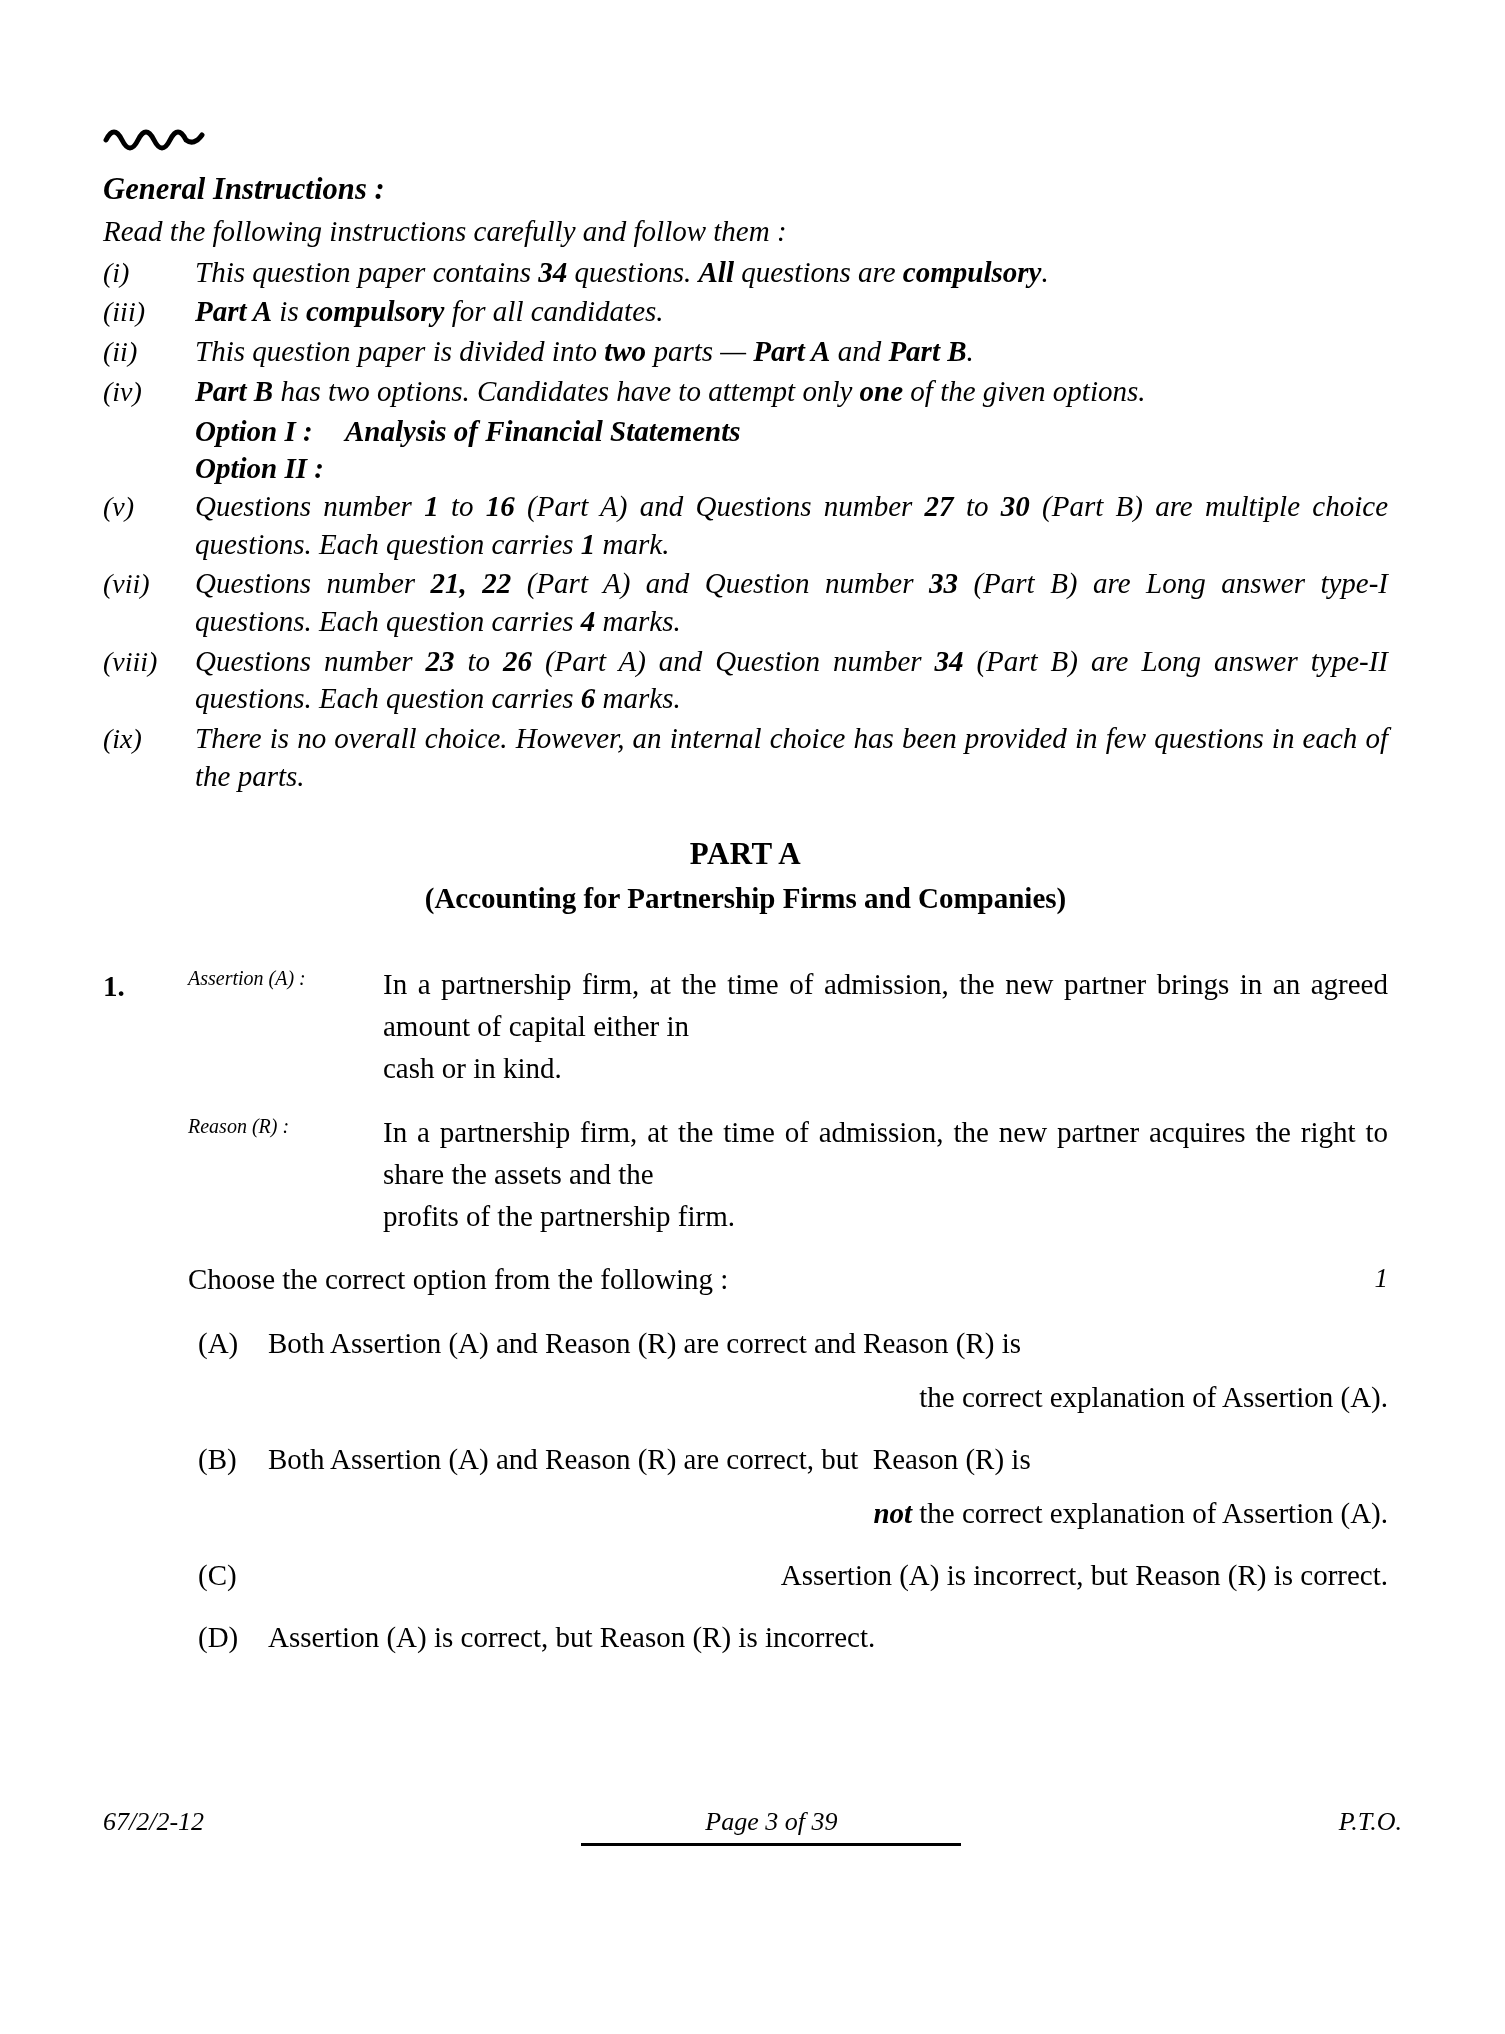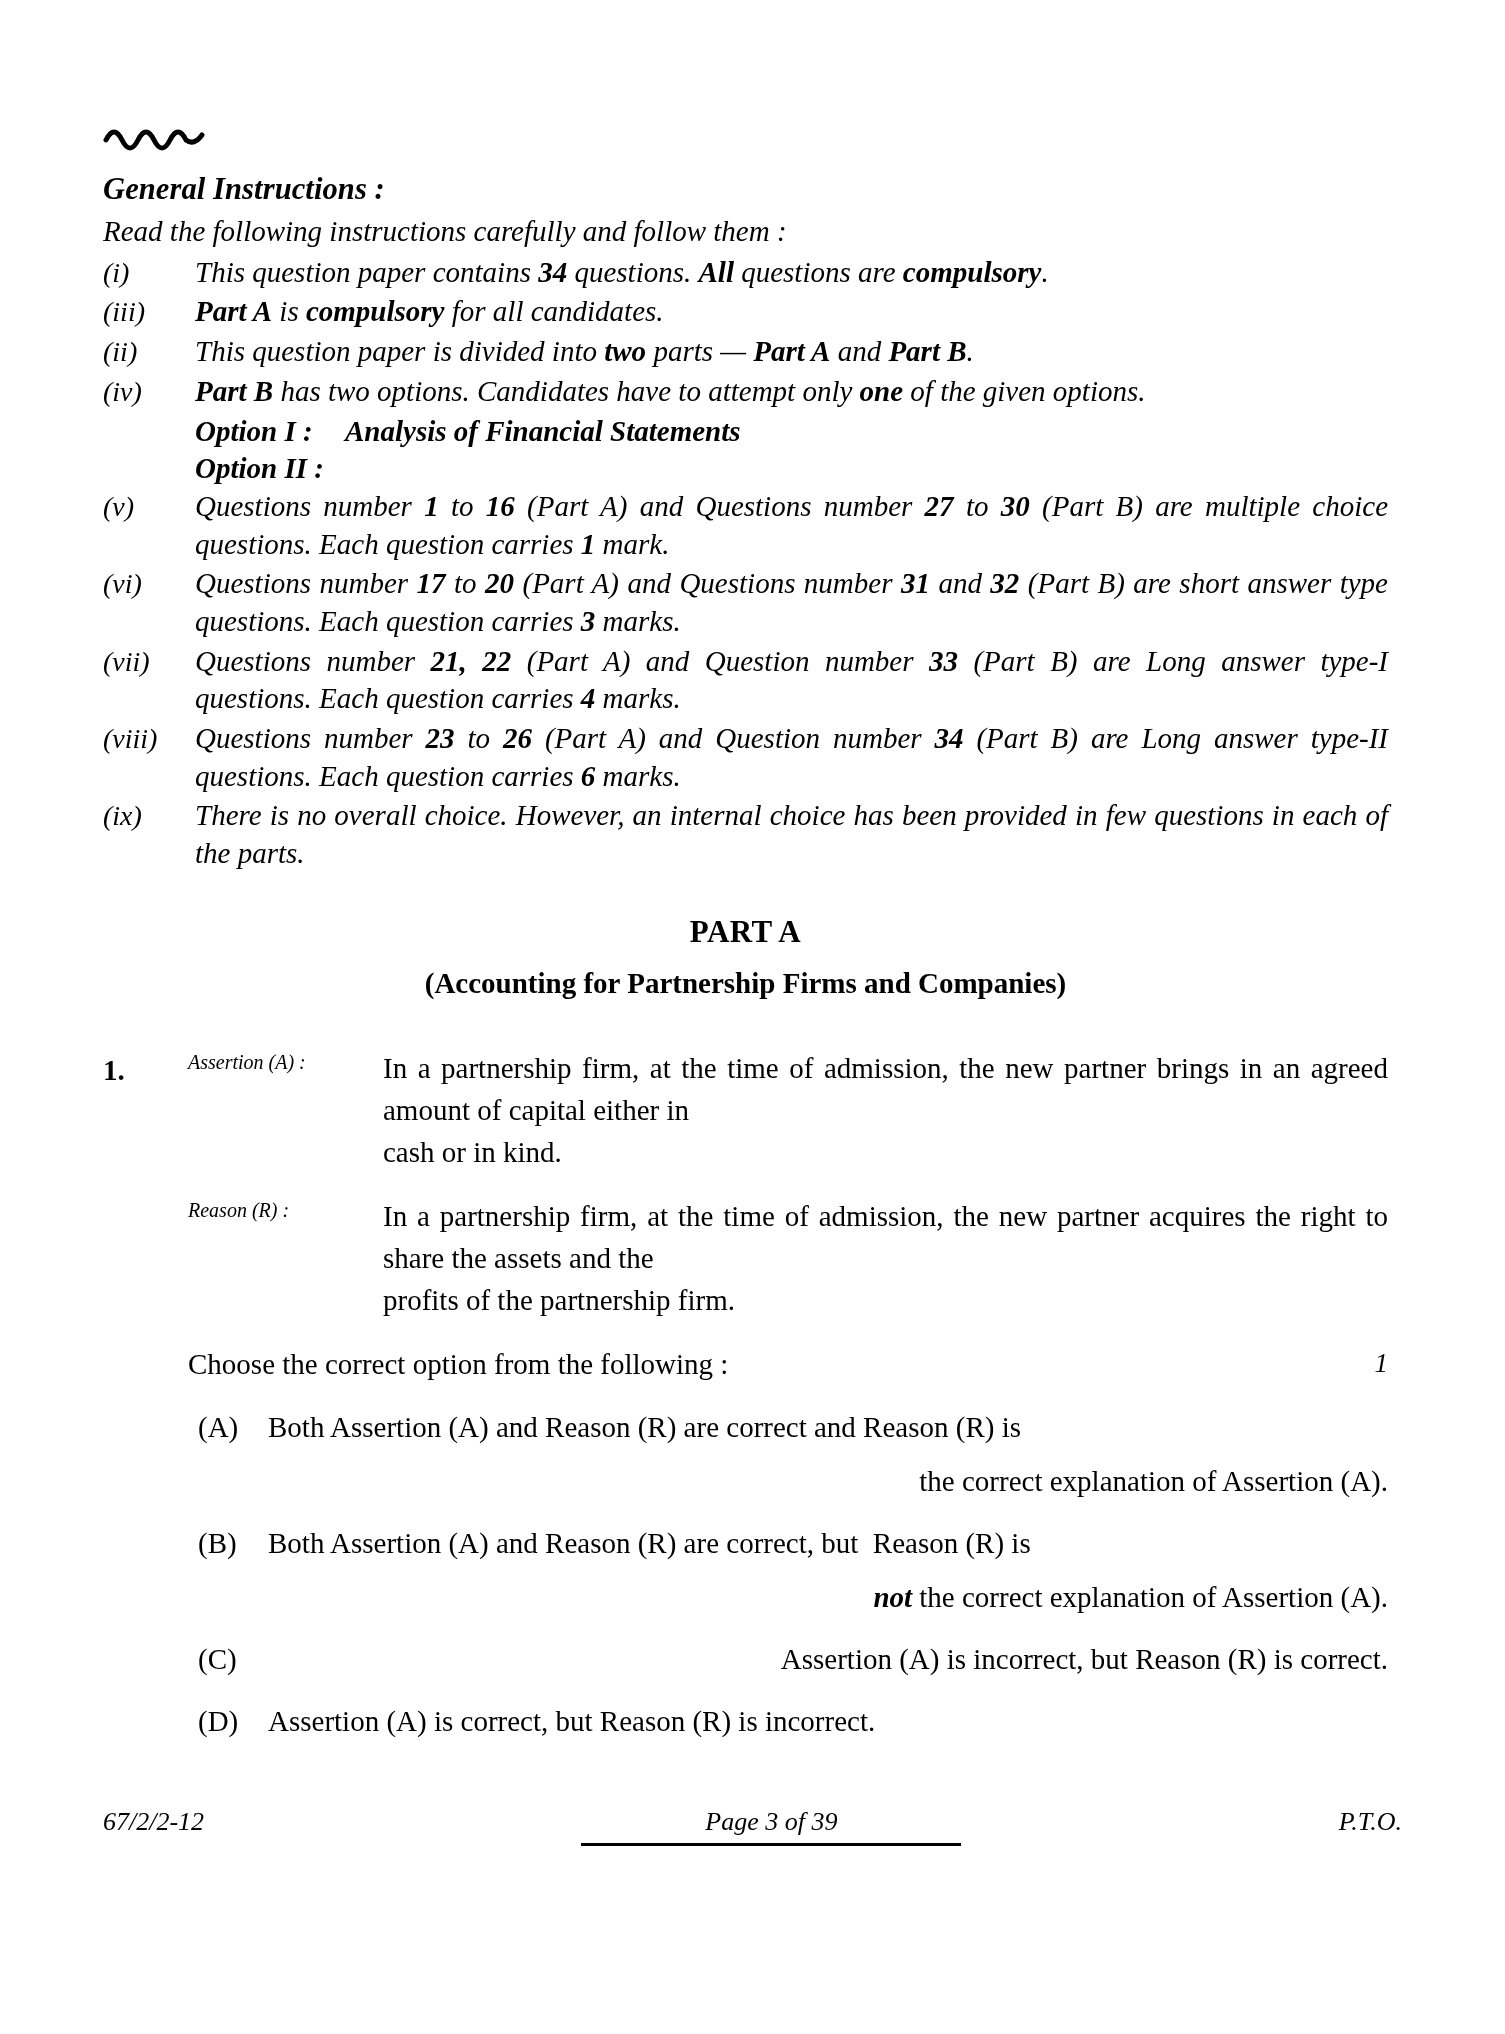--- a/index.html
+++ b/index.html
@@ -104,21 +104,21 @@
   .part-title {
     font-weight: bold;
     font-size: 31px;
     letter-spacing: 0.4px;
     line-height: 1.25;
   }
   .part-sub {
     font-weight: bold;
     font-size: 29px;
     line-height: 1.3;
-    margin-top: 13px;
+    margin-top: 6px;
   }
 
   
   .question {
     margin-top: 45px;
   }
   .q-row {
     display: flex;
     align-items: flex-start;
     font-size: 29px;
@@ -256,24 +256,20 @@
         <div class="opt-line">
           <div class="opt-label">Option I :</div>
           <div class="opt-value">Analysis of Financial Statements</div>
         </div>
         <div class="opt-line">
           <div class="opt-label">Option II :</div>
         </div>
         <div class="ins-row">
           <div class="ins-num">(v)</div>
           <div class="ins-text">Questions number <b>1</b> to <b>16</b> (Part A) and Questions number <b>27</b> to <b>30</b> (Part B) are multiple choice questions. Each question carries <b>1</b> mark.</div>
-        </div>
-        <div class="ins-row">
-          <div class="ins-num">(vi)</div>
-          <div class="ins-text">Questions number <b>17</b> to <b>20</b> (Part A) and Questions number <b>31</b> and <b>32</b> (Part B) are short answer type questions. Each question carries <b>3</b> marks.</div>
         </div>
         <div class="ins-row">
           <div class="ins-num">(vii)</div>
           <div class="ins-text">Questions number <b>21, 22</b> (Part A) and Question number <b>33</b> (Part B) are Long answer type-I questions. Each question carries <b>4</b> marks.</div>
         </div>
         <div class="ins-row">
           <div class="ins-num">(viii)</div>
           <div class="ins-text">Questions number <b>23</b> to <b>26</b> (Part A) and Question number <b>34</b> (Part B) are Long answer type-II questions. Each question carries <b>6</b> marks.</div>
         </div>
         <div class="ins-row">

